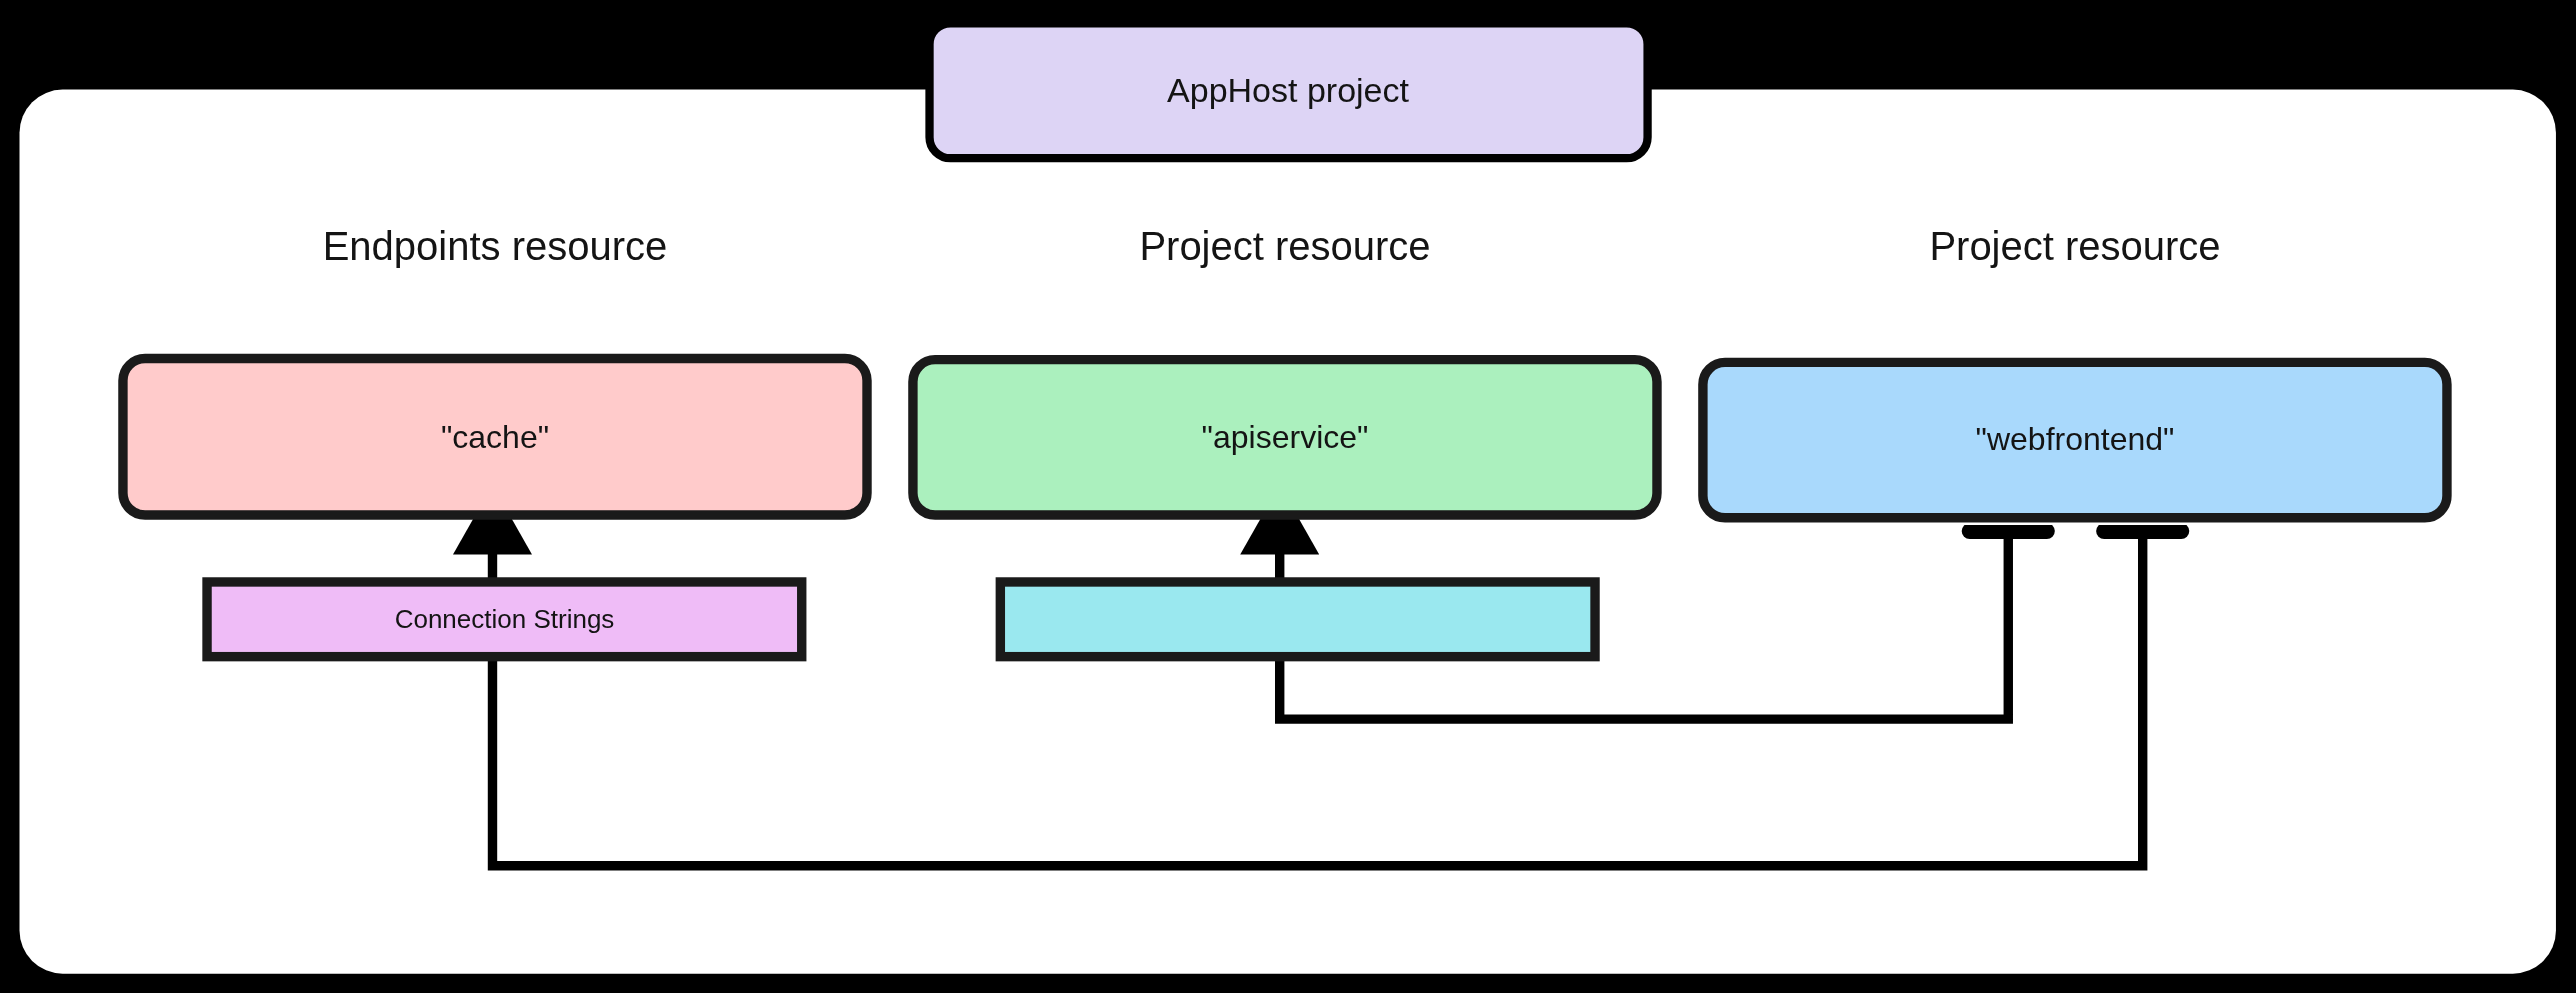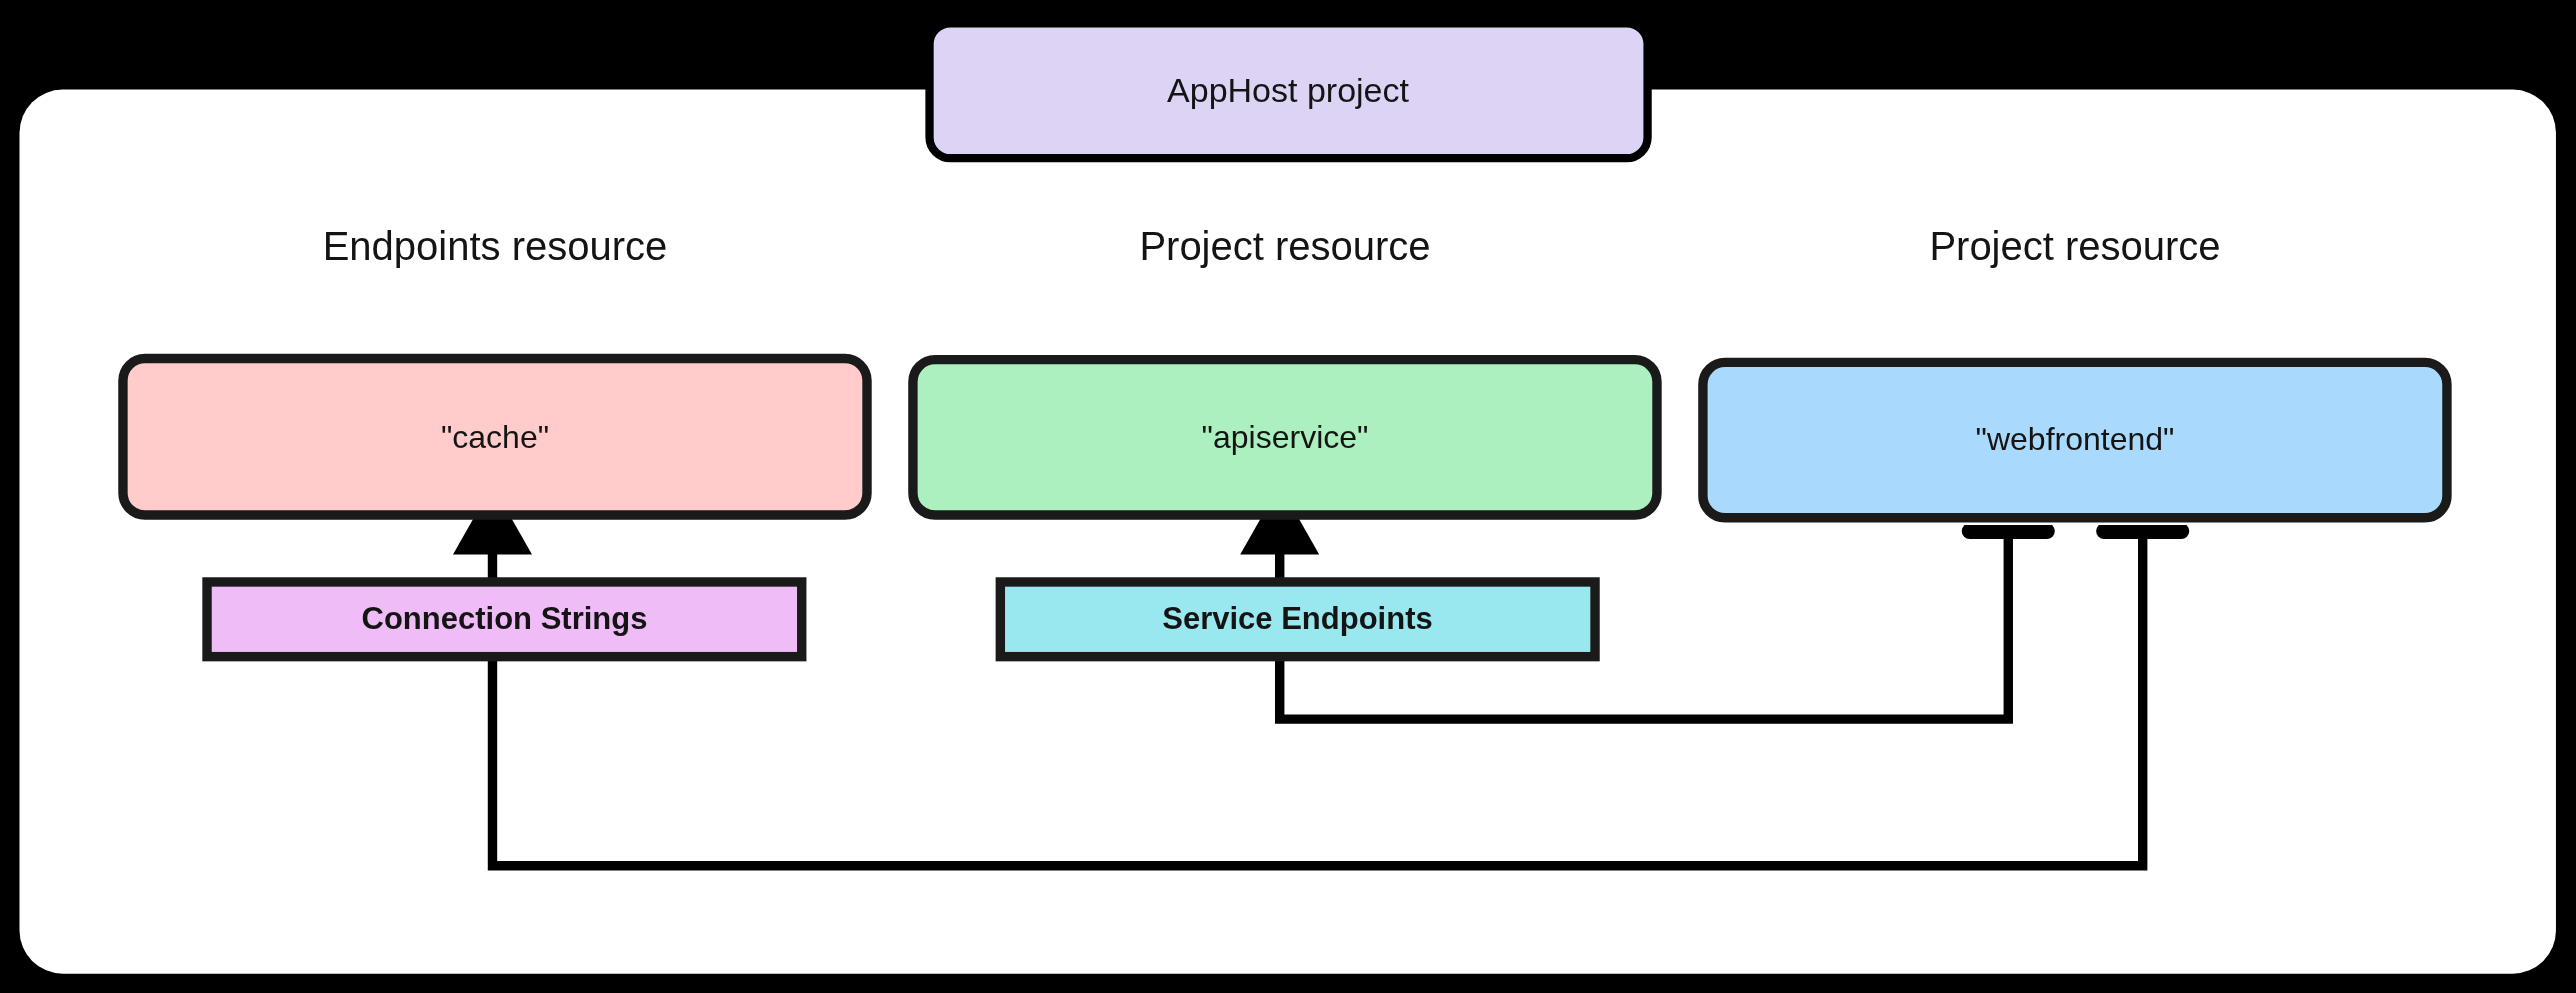--- a/index.html
+++ b/index.html
@@ -33,21 +33,21 @@
     justify-content: center;
     text-align: left;
     color: #141414;
     line-height: 1.1;
     white-space: nowrap;
     pointer-events: none;
   }
   .label-apphost     { font-size: 34px; }
   .label-section     { font-size: 40px; }
   .label-resource    { font-size: 32px; }
-  .label-connector   { font-size: 31px; font-weight: bold; }
+  .label-connector   { font-size: 26px; }
 </style>
 </head>
 <body>
 
 <div id="stage">
 
   <svg id="diagram-svg" viewBox="0 0 4656 1795">
     <defs>
       <marker id="arrowhead" markerWidth="9" markerHeight="9" refX="2.2" refY="4.5" orient="auto" markerUnits="strokeWidth">
         <path d="M0,0.3 L0,8.7 L7.4,4.5 z" fill="#000000"></path>
@@ -85,16 +85,15 @@
   <div class="node-label label-section" style="left:1703px; top:219px; width:744px; height:53px;">Project resource</div>
 
   <div class="node-label label-resource" style="left:123px; top:359px; width:744px; height:157px;">"cache"</div>
 
   <div class="node-label label-resource" style="left:913px; top:360px; width:744px; height:155px;">"apiservice"</div>
 
   <div class="node-label label-resource" style="left:1703px; top:362px; width:744px; height:155px;">"webfrontend"</div>
 
   <div class="node-label label-connector" style="left:207px; top:582px; width:595px; height:75px;">Connection Strings</div>
 
-  <div class="node-label label-connector" style="left:1000px; top:582px; width:595px; height:75px;">Service Endpoints</div>
 
 </div>
 
 
 </body></html>

